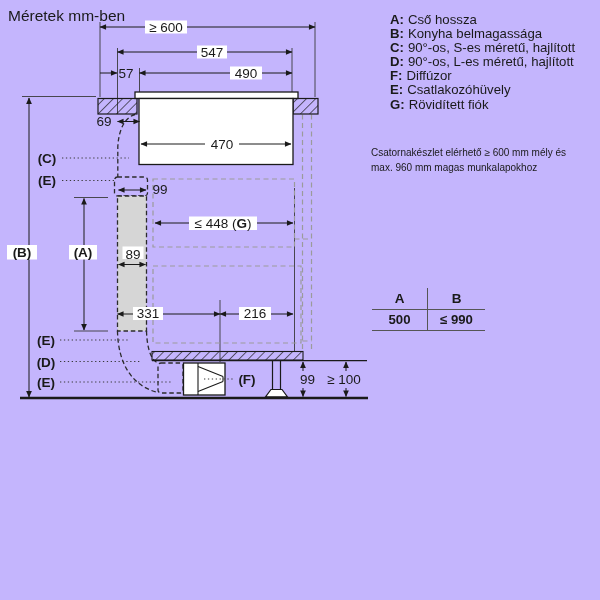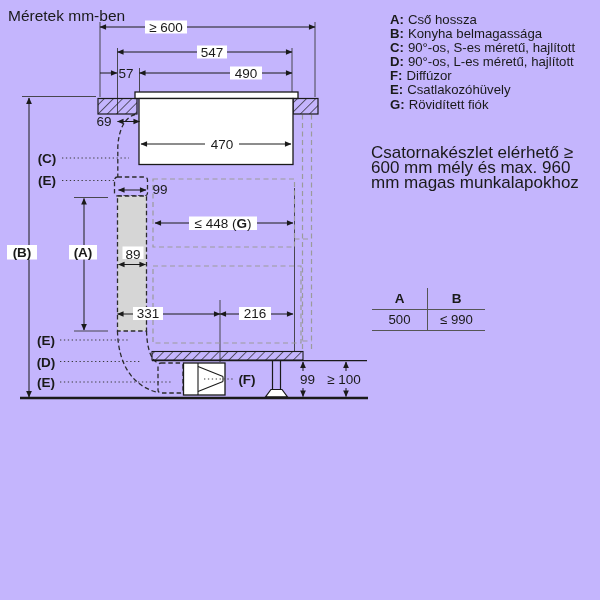--- a/index.html
+++ b/index.html
@@ -12,31 +12,31 @@
   .dimline{stroke:#1a1a1a;stroke-width:1;fill:none;}
   .ext{stroke:#3a3a3a;stroke-width:0.9;fill:none;}
   .solid{stroke:#1a1a1a;stroke-width:1.3;fill:#ffffff;}
   .duct{stroke:#2b2b2b;stroke-width:1.3;fill:none;stroke-dasharray:4.5 2.8;}
   .cab{stroke:#9b9b9b;stroke-width:1.2;fill:none;stroke-dasharray:5 3.5;}
   .dots{stroke:#3a3a3a;stroke-width:1.2;fill:none;stroke-dasharray:1.3 2.6;}
   .wbox{fill:#ffffff;stroke:none;}
   
   #legend{position:absolute;left:390px;top:13px;width:226px;font-size:13.2px;line-height:14.1px;}
   .legend-line b{margin-right:4px;}
-  .note{position:absolute;left:371px;width:218px;font-size:17px;line-height:15.2px;}
+  .note{position:absolute;left:371px;width:218px;font-size:10px;line-height:15.2px;}
   #note-channel{top:145px;}
   #note-installer{top:215px;}
   #ab-table{position:absolute;left:372px;top:288px;width:113px;}
   .t-row{display:flex;}
   .t-row.rule{border-bottom:1px solid #555;}
   .t-cell{text-align:center;font-size:13.2px;}
   .t-cell.ca{width:55px;border-right:1px solid #555;}
   .t-cell.cb{width:57px;}
   .t-h{font-weight:bold;font-size:13.5px;line-height:21px;height:21px;}
-  .t-c{line-height:19.5px;height:19.5px;}
+  .t-c{line-height:19.5px;height:19.5px;font-weight:bold;}
 </style>
 </head>
 <body>
 
 <div id="stage">
 
   <div id="page-title">Méretek mm-ben</div>
 
   <svg id="diagram-svg" width="380" height="430" viewBox="0 0 380 430">
     <defs>

